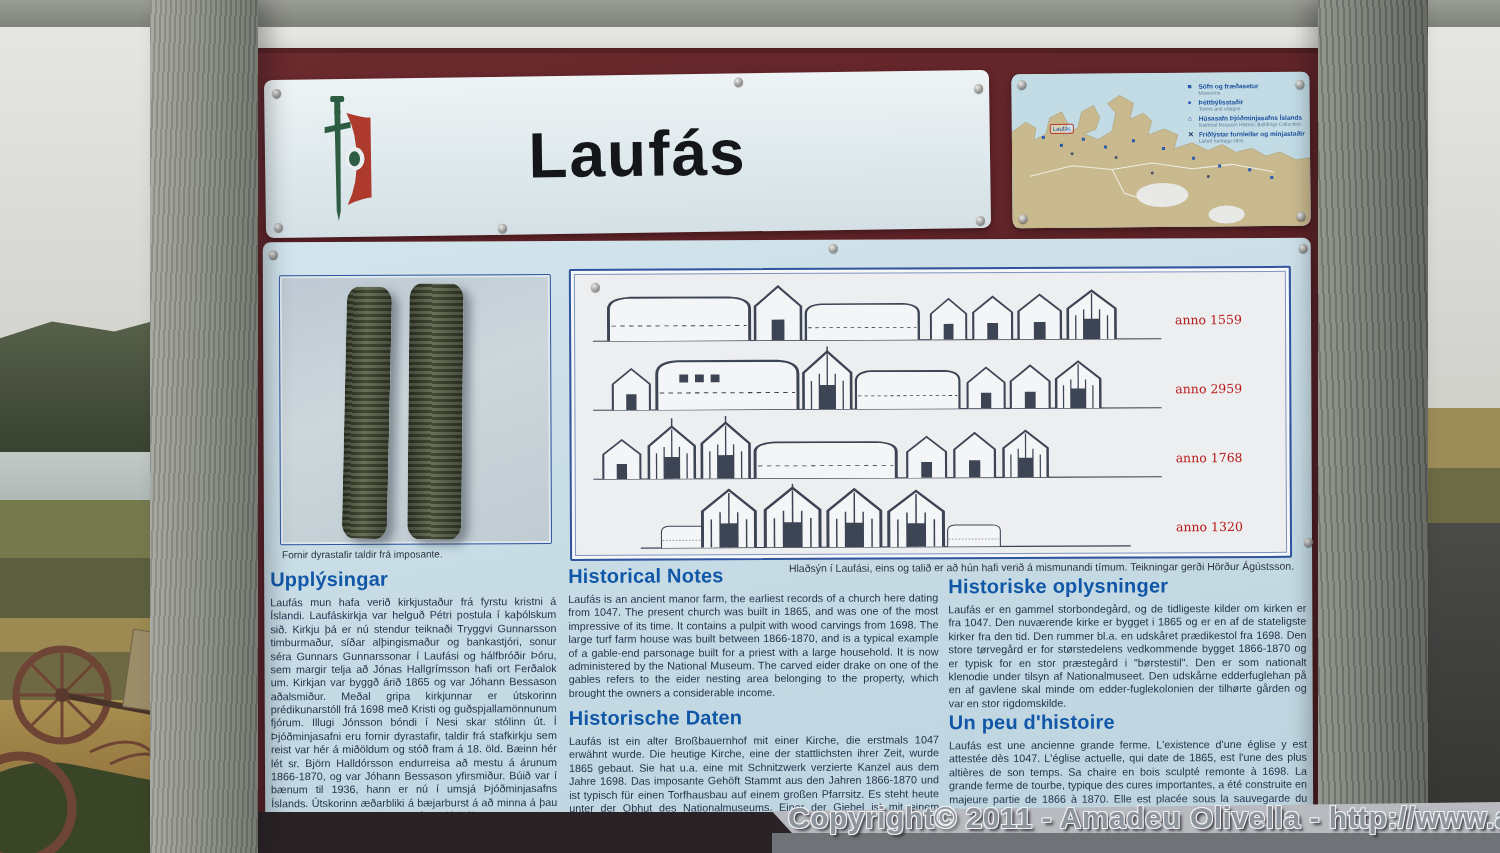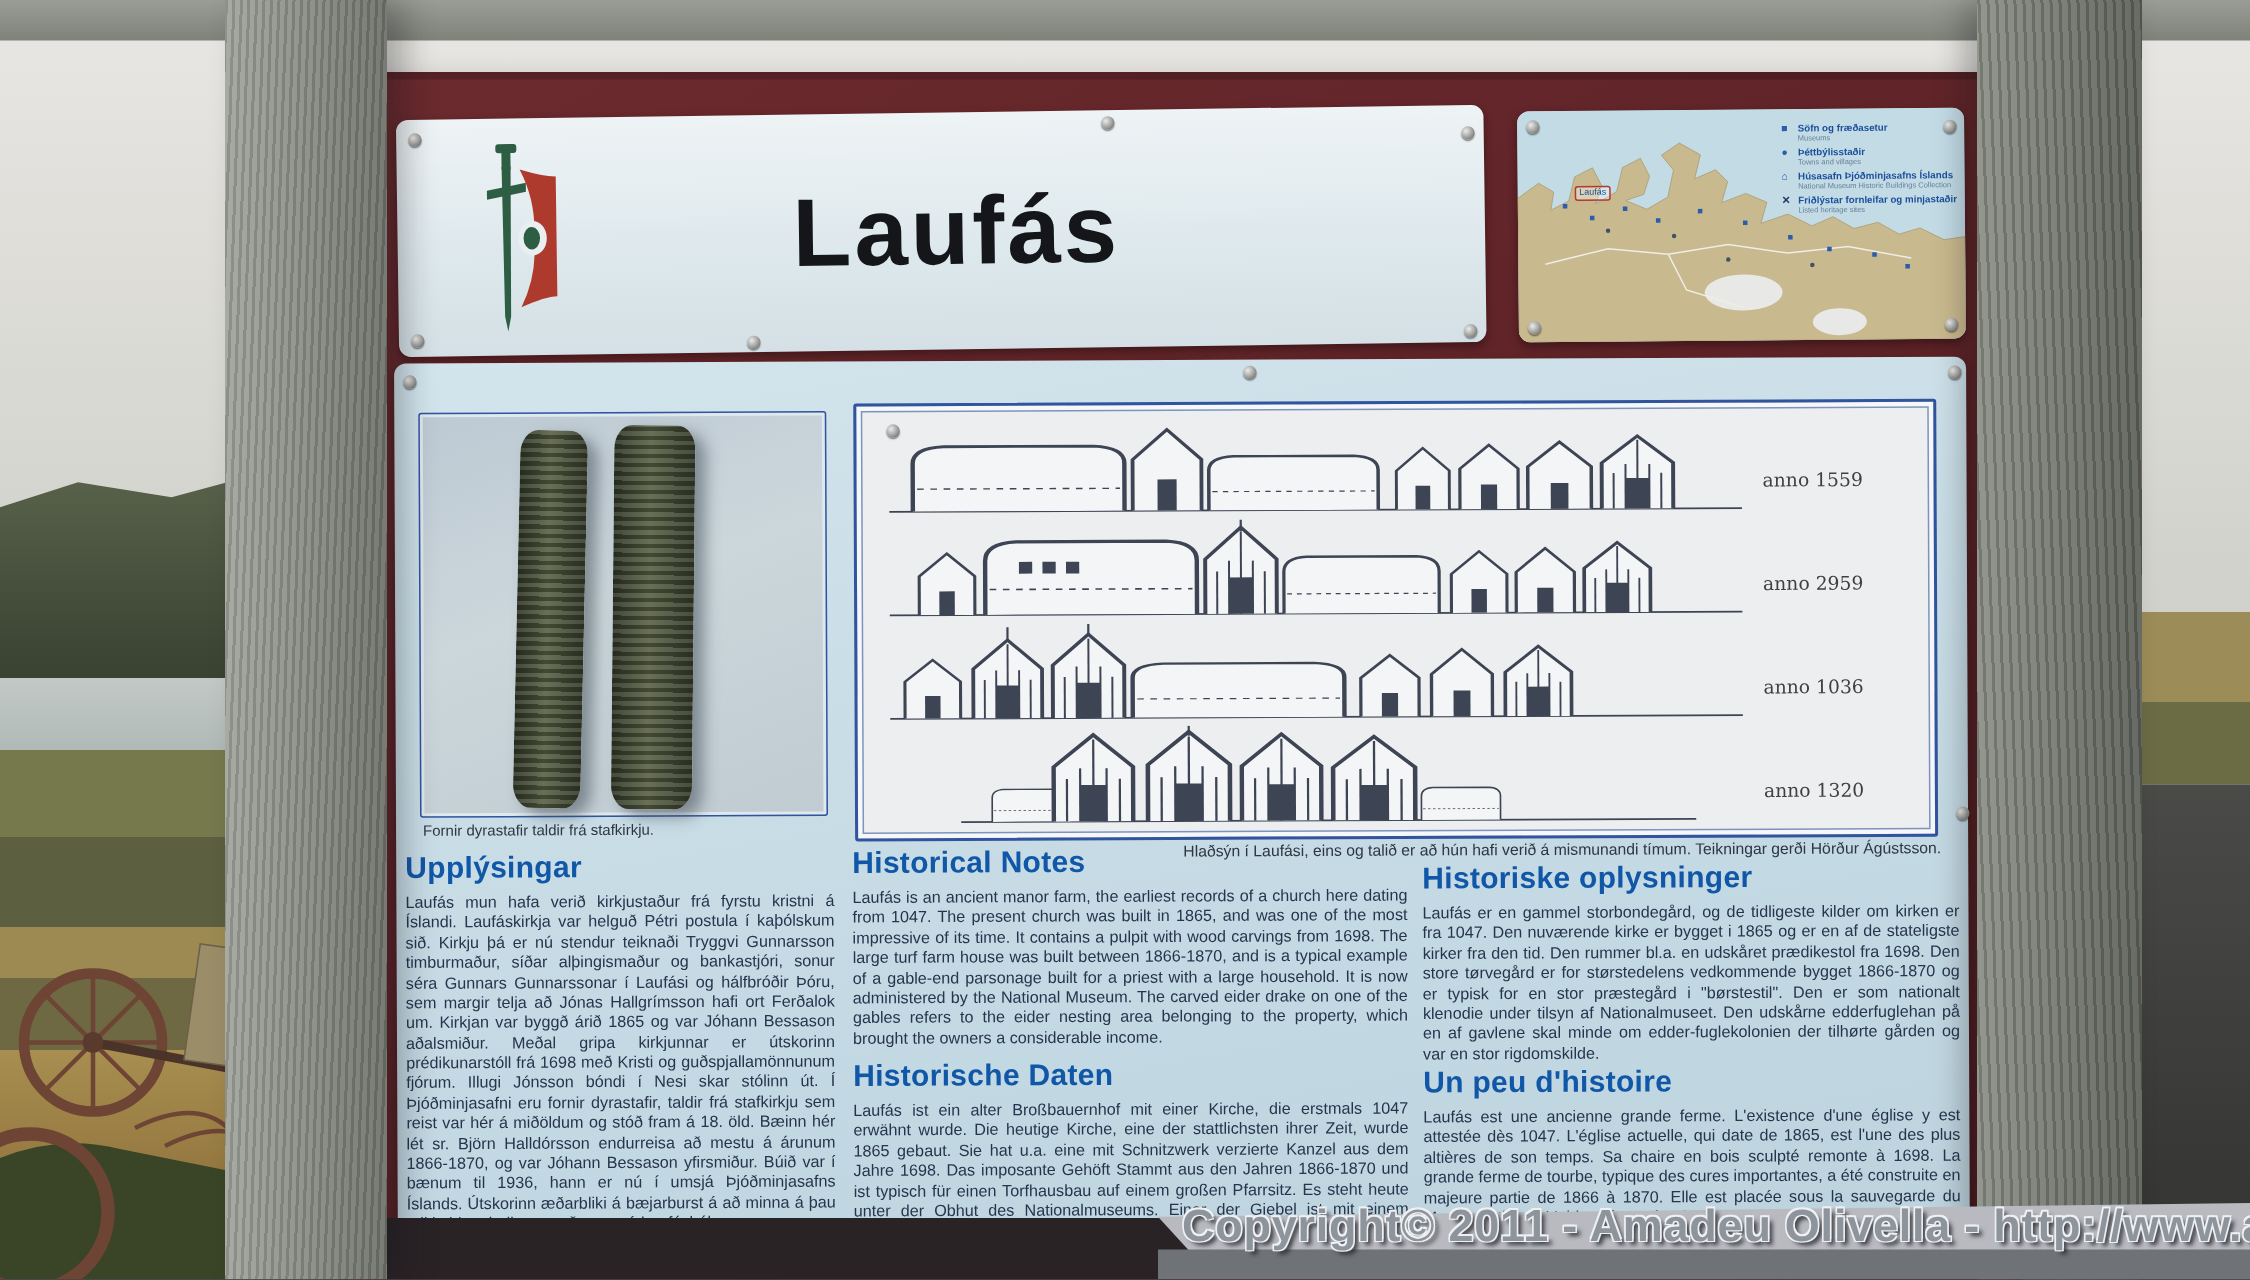--- a/index.html
+++ b/index.html
@@ -77,21 +77,21 @@
     box-shadow:7px 5px 10px rgba(55,65,75,.5);}
   .stick-1{left:64px;top:11px;width:45px;height:252px;transform:rotate(1.5deg);}
   .stick-2{left:128px;top:8px;width:54px;height:256px;transform:rotate(.8deg);}
   .cap{position:absolute;font-size:10px;color:#2e3642;}
 
   
   .drawings{left:306px;top:28px;width:722px;height:292px;border:2px solid #30549e;border-radius:2px;
     background:#edeef0;box-shadow:inset 0 0 0 3px #f6f7f8, inset 0 0 0 4px #7d93bd;padding:6px 4px 2px 10px;}
   .anno-row{display:flex;align-items:flex-end;height:69px;}
   .anno-row svg{flex:none;}
-  .anno-label{width:100px;font-family:"DejaVu Serif",serif;font-size:12.5px;color:#404040;
+  .anno-label{width:100px;font-family:"DejaVu Serif",serif;font-size:12.5px;color:#b91c1c;
     padding-bottom:16px;padding-left:6px;}
   .draw-cap{position:absolute;left:430px;top:322px;width:600px;text-align:right;
     font-size:10.5px;color:#2e3642;}
 
   
   .sec{position:absolute;}
   .sec h2{margin:0 0 5px 0;font-size:20px;font-weight:bold;color:#1157a8;letter-spacing:.2px;}
   .sec p{margin:0;font-size:10.8px;line-height:1.24;color:#26344d;text-align:justify;}
 
   
@@ -245,21 +245,21 @@
       <div class="screw" style="left:6px;top:140px"></div>
       <div class="screw" style="left:284px;top:140px"></div>
     </div>
 
     <div class="panel content-panel">
 
       <div class="abs artifact">
         <div class="stick stick-1"></div>
         <div class="stick stick-2"></div>
       </div>
-      <div class="cap" style="left:18px;top:307px">Fornir dyrastafir taldir frá stafkirkju.</div>
+      <div class="cap" style="left:18px;top:307px">Fornir dyrastafir taldir frá imposante.</div>
 
       <div class="abs drawings">
         <div class="anno-row">
           <svg width="588" height="68" viewBox="0 0 600 68">
             <line x1="12" y1="64" x2="592" y2="64" stroke="#3d4454" stroke-width="1.2"></line>
             <use href="#sym-longhouse" x="25" y="16" width="150" height="48"></use>
             <use href="#sym-gable" x="175" y="6" width="52" height="58"></use>
             <use href="#sym-longhouse" x="227" y="24" width="120" height="40"></use>
             <use href="#sym-gable" x="355" y="20" width="40" height="44"></use>
             <use href="#sym-gable" x="398" y="18" width="44" height="46"></use>
@@ -293,21 +293,21 @@
             <use href="#sym-gable" x="20" y="22" width="42" height="42"></use>
             <use href="#sym-gable-s" x="66" y="8" width="52" height="56"></use>
             <line x1="92" y1="2" x2="92" y2="12" stroke="#3d4454" stroke-width="1.5"></line>
             <use href="#sym-gable-s" x="120" y="4" width="54" height="60"></use>
             <line x1="147" y1="0" x2="147" y2="8" stroke="#3d4454" stroke-width="1.5"></line>
             <use href="#sym-longhouse" x="174" y="24" width="150" height="40"></use>
             <use href="#sym-gable" x="330" y="20" width="44" height="44"></use>
             <use href="#sym-gable" x="378" y="16" width="46" height="48"></use>
             <use href="#sym-gable-s" x="428" y="14" width="50" height="50"></use>
           </svg>
-          <div class="anno-label">anno 1036</div>
+          <div class="anno-label">anno 1768</div>
         </div>
         <div class="anno-row">
           <svg width="588" height="68" viewBox="0 0 600 68">
             <line x1="60" y1="64" x2="560" y2="64" stroke="#3d4454" stroke-width="1.2"></line>
             <use href="#sym-longhouse" x="80" y="40" width="56" height="24"></use>
             <use href="#sym-gable-s" x="120" y="2" width="60" height="62"></use>
             <use href="#sym-gable-s" x="184" y="0" width="62" height="64"></use>
             <line x1="215" y1="-2" x2="215" y2="6" stroke="#3d4454" stroke-width="1.5"></line>
             <use href="#sym-gable-s" x="248" y="2" width="60" height="62"></use>
             <use href="#sym-gable-s" x="310" y="4" width="62" height="60"></use>

